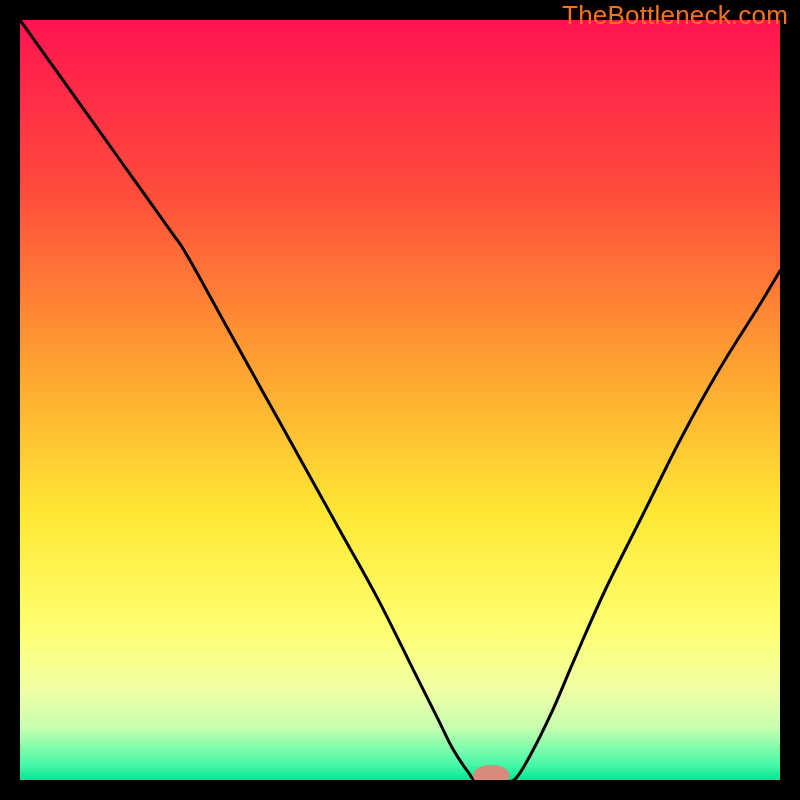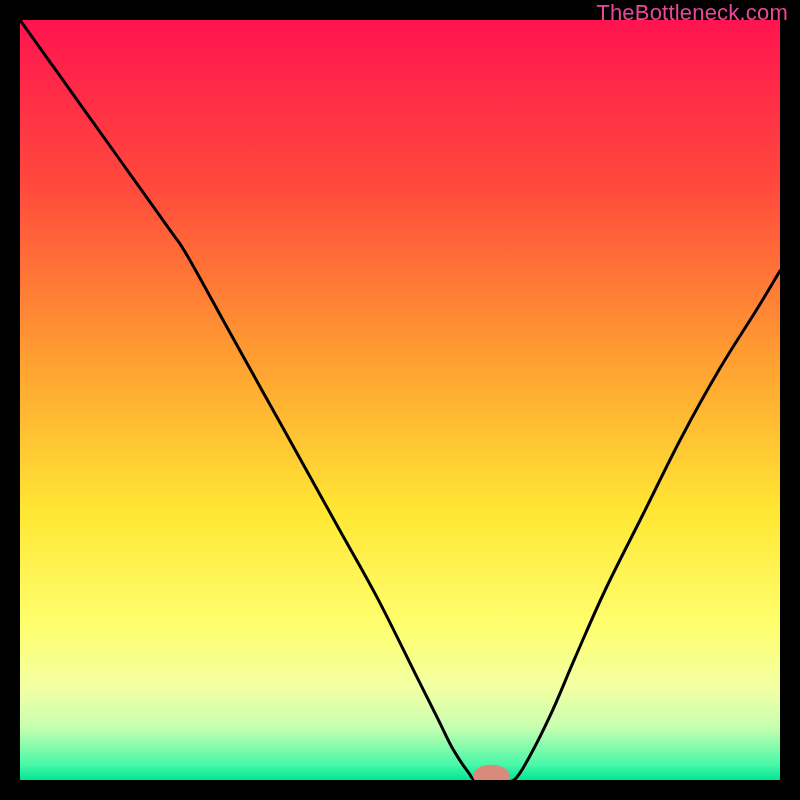--- a/index.html
+++ b/index.html
@@ -11,22 +11,22 @@
   .chart-container {
     position: relative;
     width: 800px;
     height: 800px;
     background: #000;
   }
   .watermark {
     position: absolute;
     top: 0px;
     right: 12px;
-    color: #ec4899;
-    font-size: 22px;
+    color: #f97316;
+    font-size: 26px;
     font-weight: 500;
     z-index: 30;
     letter-spacing: 0.2px;
   }
   .plot-area {
     position: absolute;
     left: 20px;
     top: 20px;
     width: 760px;
     height: 760px;

